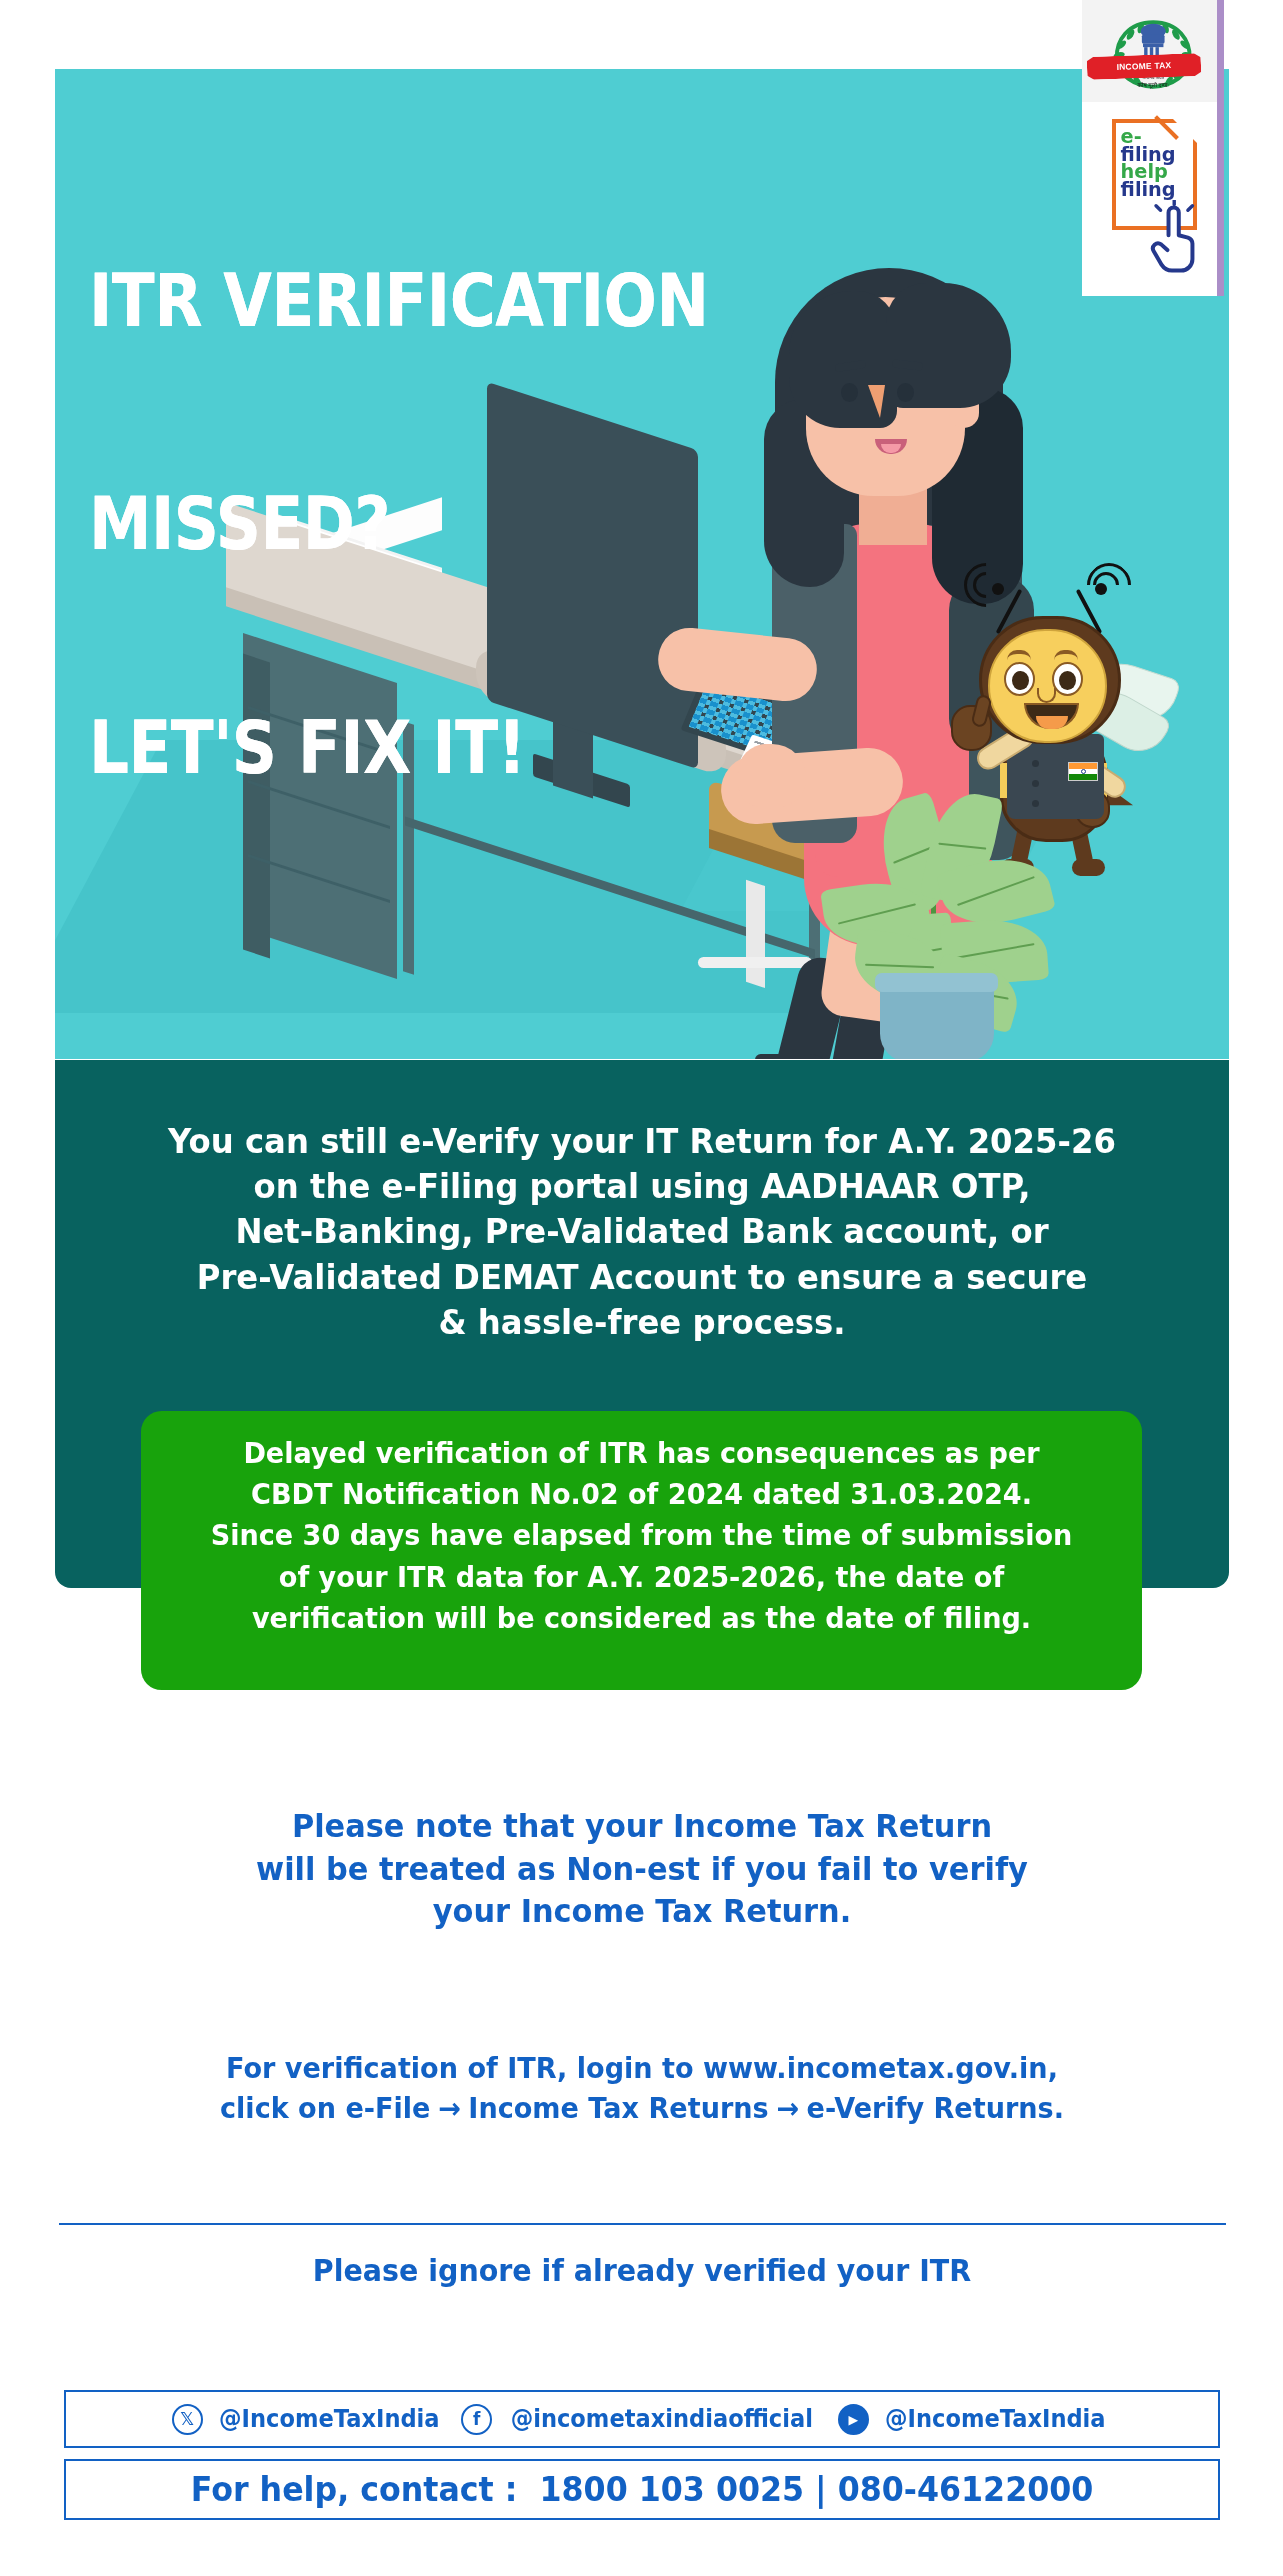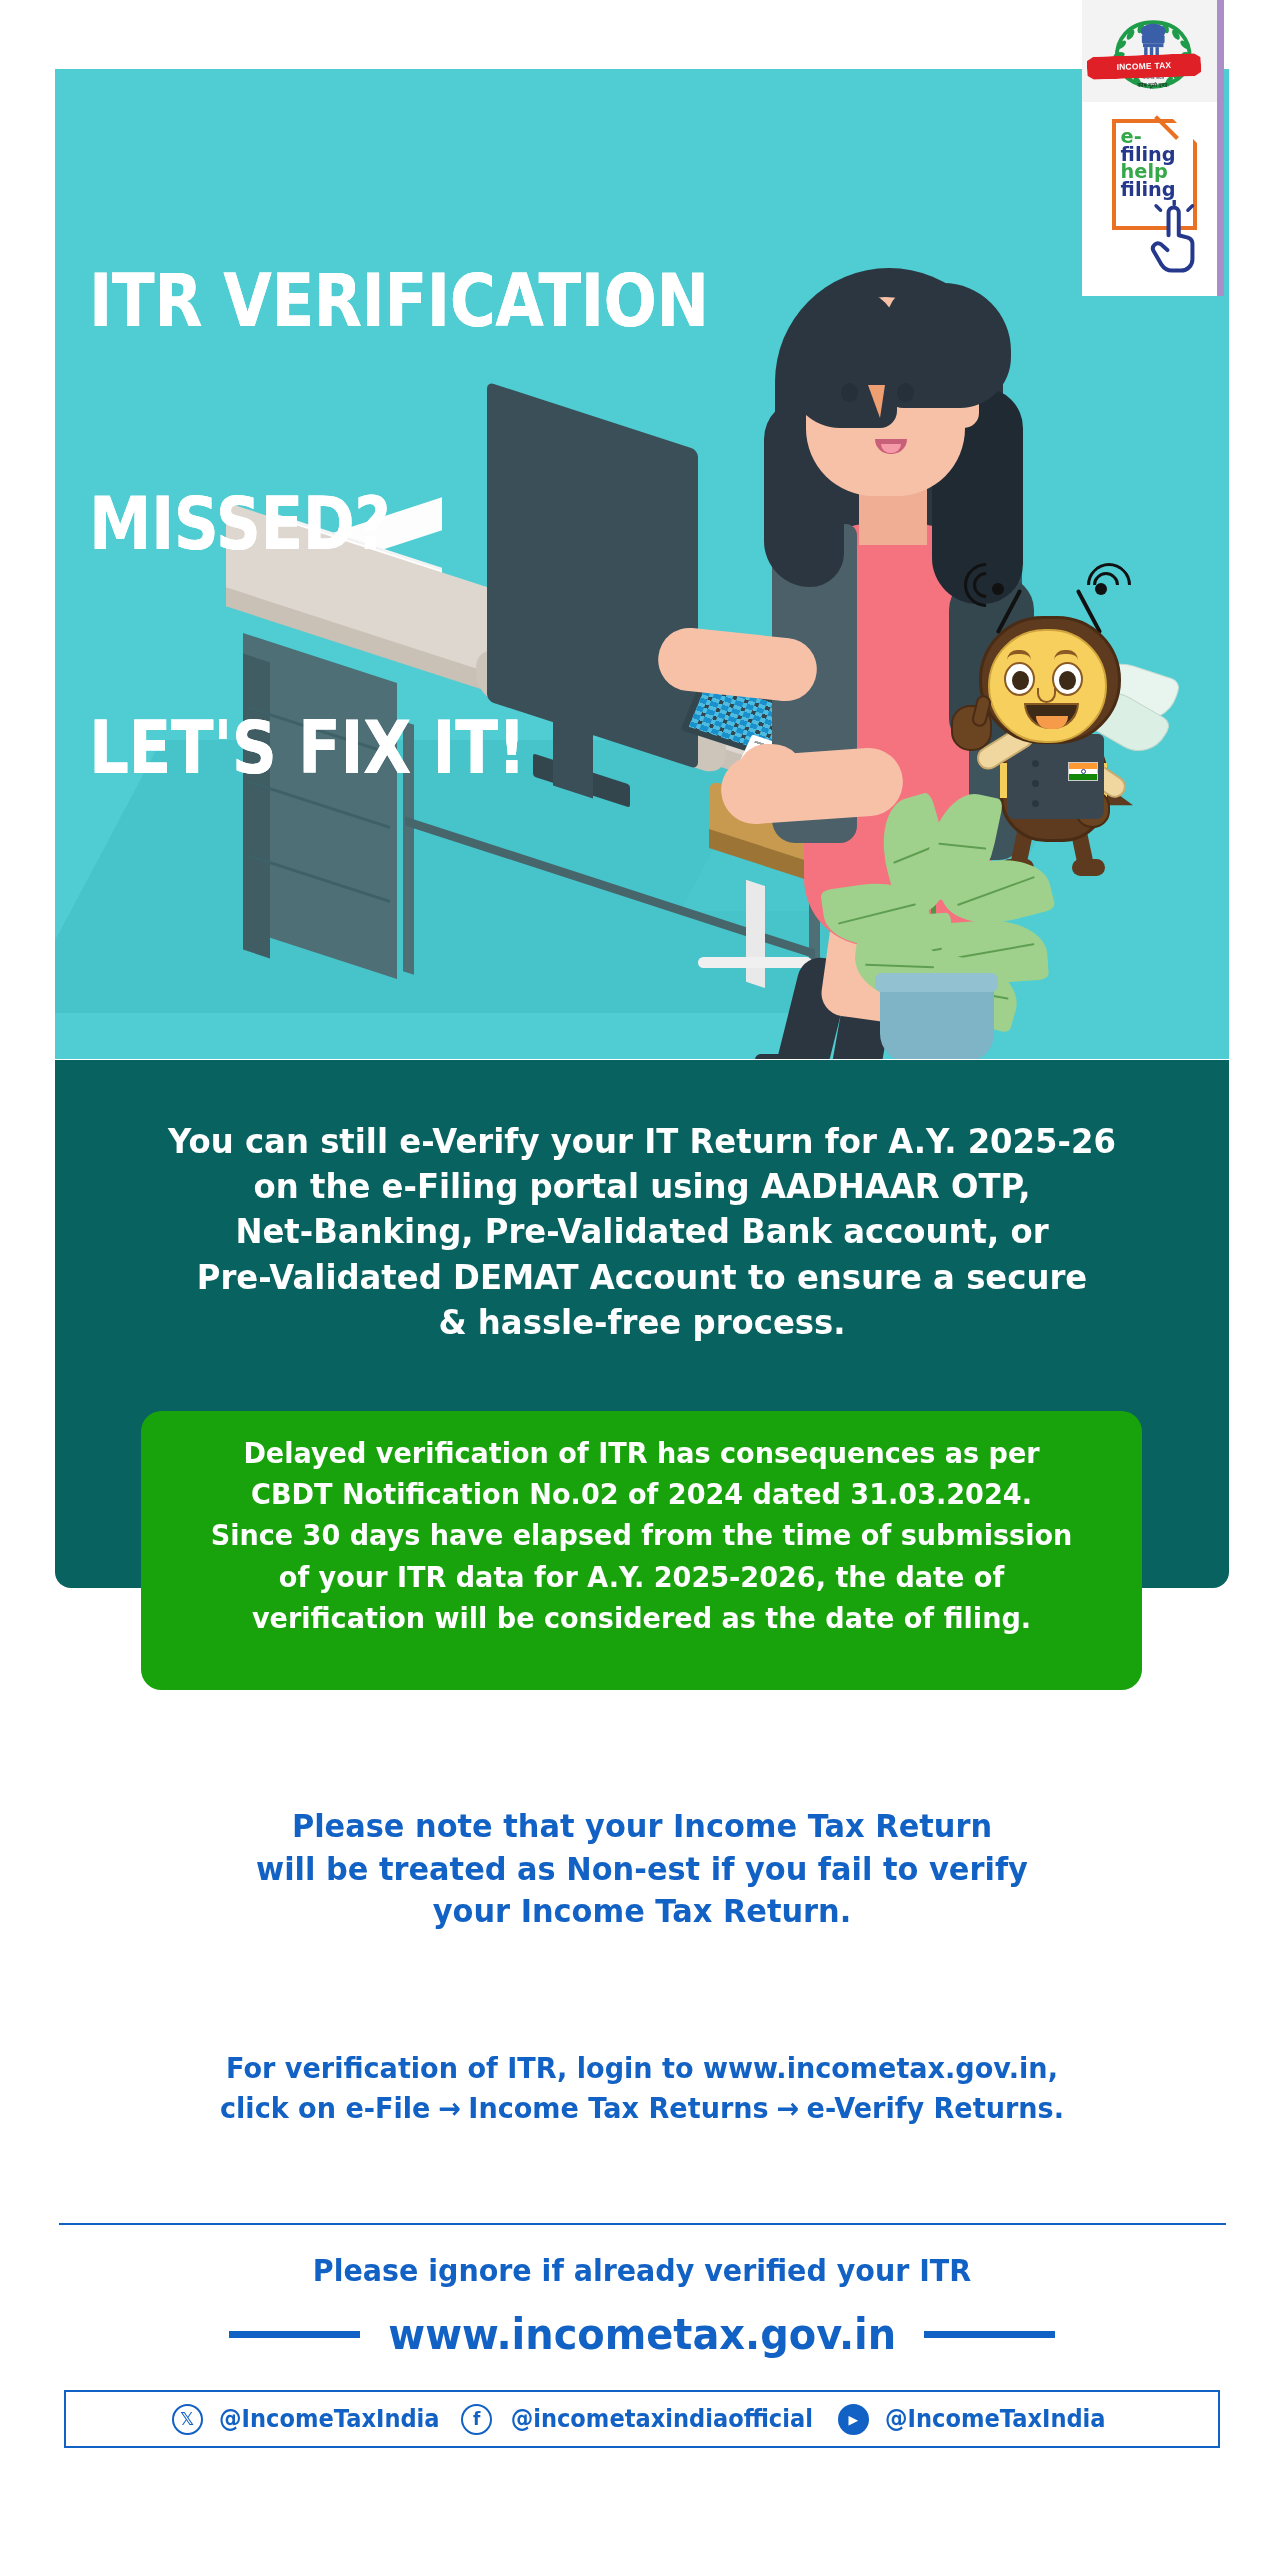--- a/index.html
+++ b/index.html
@@ -915,36 +915,36 @@
     <div>For verification of ITR, login to www.incometax.gov.in,</div>
     <div>
       <span>click on e-File</span><span class="arrow">→</span><span>Income Tax Returns</span><span class="arrow">→</span><span>e-Verify Returns.</span>
     </div>
   </div>
 
   <div id="divider"></div>
 
   <div class="blue-block" id="ignore-block">Please ignore if already verified your ITR</div>
 
-  <div id="web-row">
-    <div class="rule"></div>
-    <div id="web-url">www.incometax.gov.in</div>
-    <div class="rule"></div>
-  </div>
 
   <div id="social-bar">
     <div class="social-item">
       <span class="social-ic">𝕏</span>
       <span class="social-handle">@IncomeTaxIndia</span>
     </div>
     <div class="social-item">
       <span class="social-ic">f</span>
       <span class="social-handle">@incometaxindiaofficial</span>
     </div>
     <div class="social-item">
       <span class="social-ic yt">▶</span>
       <span class="social-handle">@IncomeTaxIndia</span>
     </div>
   </div>
 
+  <div id="help-bar">
+    <div id="help-text">
+      <span>For help, contact :</span>&nbsp;&nbsp;<span>1800 103 0025 | 080-46122000</span>
+    </div>
+  </div>
 
 </div>
 
 
 </body></html>

